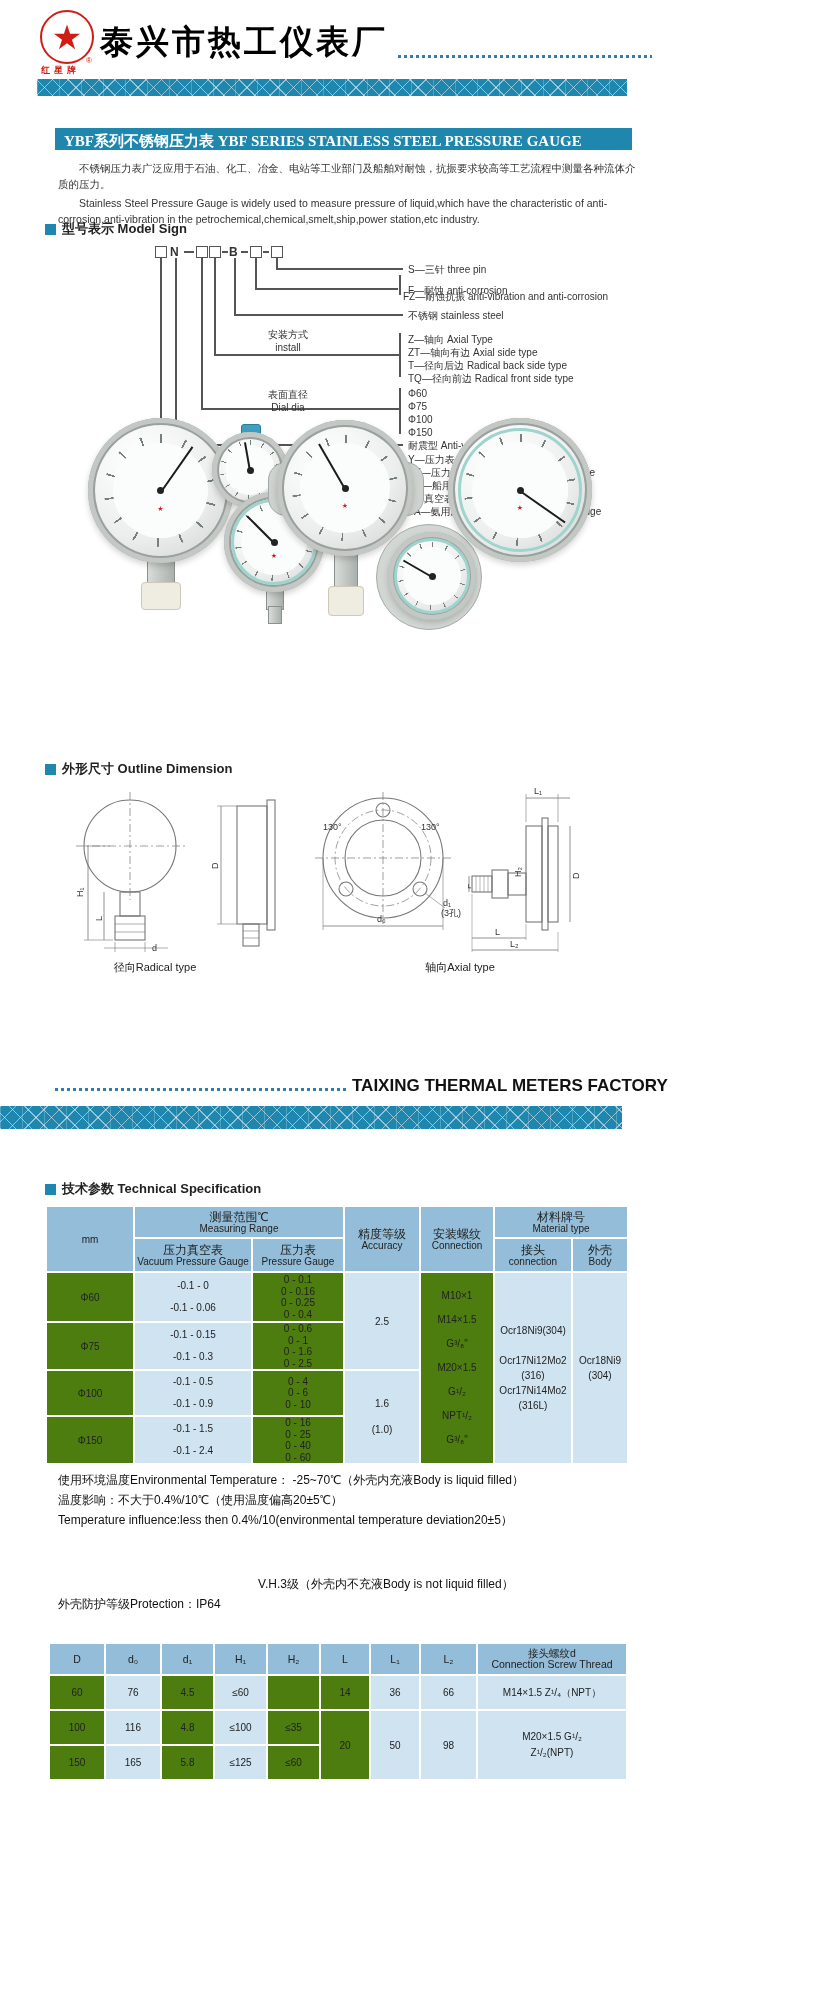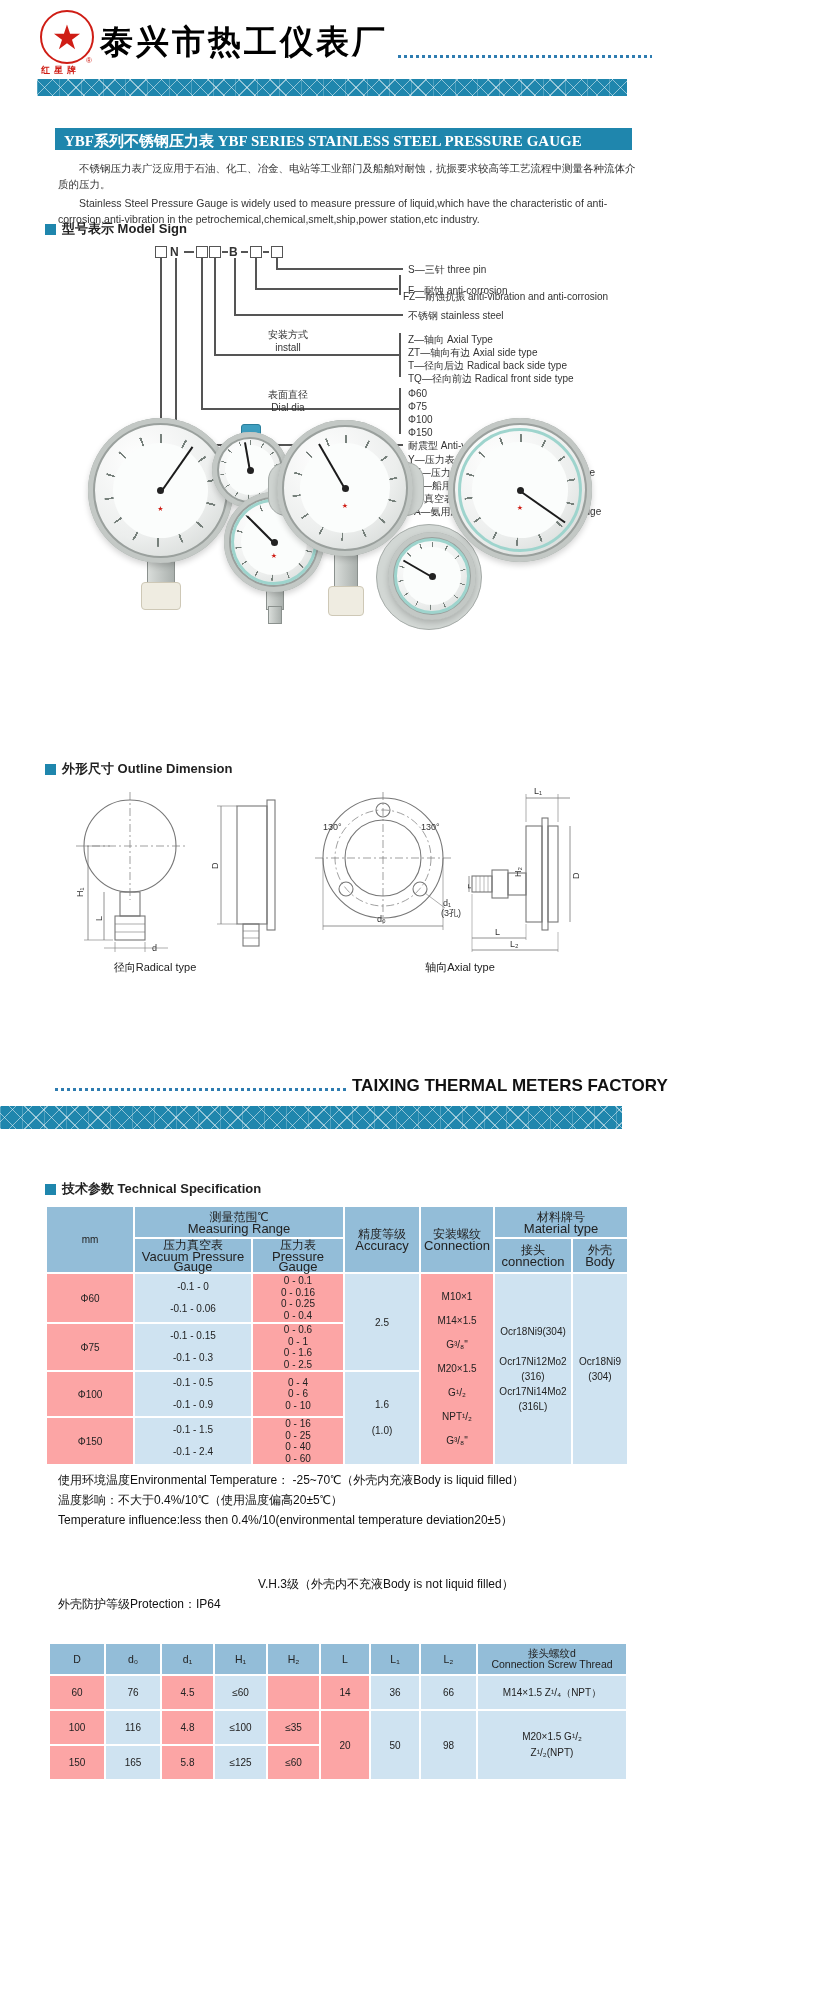--- a/index.html
+++ b/index.html
@@ -57,24 +57,24 @@
   svg text{font-family:"Liberation Sans",sans-serif;font-size:9px;fill:#333;}
   .cap{font-size:11px;color:#222;text-align:center;}
   
   .banner-dots{left:55px;top:1088px;width:293px;}
   .banner-text{left:352px;top:1076px;font-size:17px;font-weight:bold;color:#111;letter-spacing:0px;}
   
   table{border-collapse:collapse;}
   .spec-table{position:absolute;left:45px;top:1205px;width:582px;table-layout:fixed;}
   .spec-table td{border:2px solid #fff;text-align:center;vertical-align:middle;font-size:10px;color:#222;padding:0;}
   .th-blue{background:#93bdd8;}
-  .c-gray{background:#fca5a5;}
+  .c-gray{background:#4d7c0f;}
   .c-blue{background:#cfe3f1;}
   .hd-cn{font-size:12px;line-height:13px;}
-  .hd-en{font-size:13px;line-height:10px;}
+  .hd-en{font-size:10px;line-height:10px;}
   .pre{white-space:pre-line;}
   .vac-cell{font-size:10px;line-height:22px;}
   .press-cell{font-size:9.5px;line-height:11.5px;}
   .conn-cell{font-size:10px;line-height:24px;}
   .mat-cell{font-size:9.5px;line-height:15px;}
   
   .notes{left:58px;top:1470px;width:580px;font-size:12px;color:#111;line-height:20px;}
   .ind2{padding-left:234px;}
   .ind6{padding-left:200px;margin-top:44px;}
   

